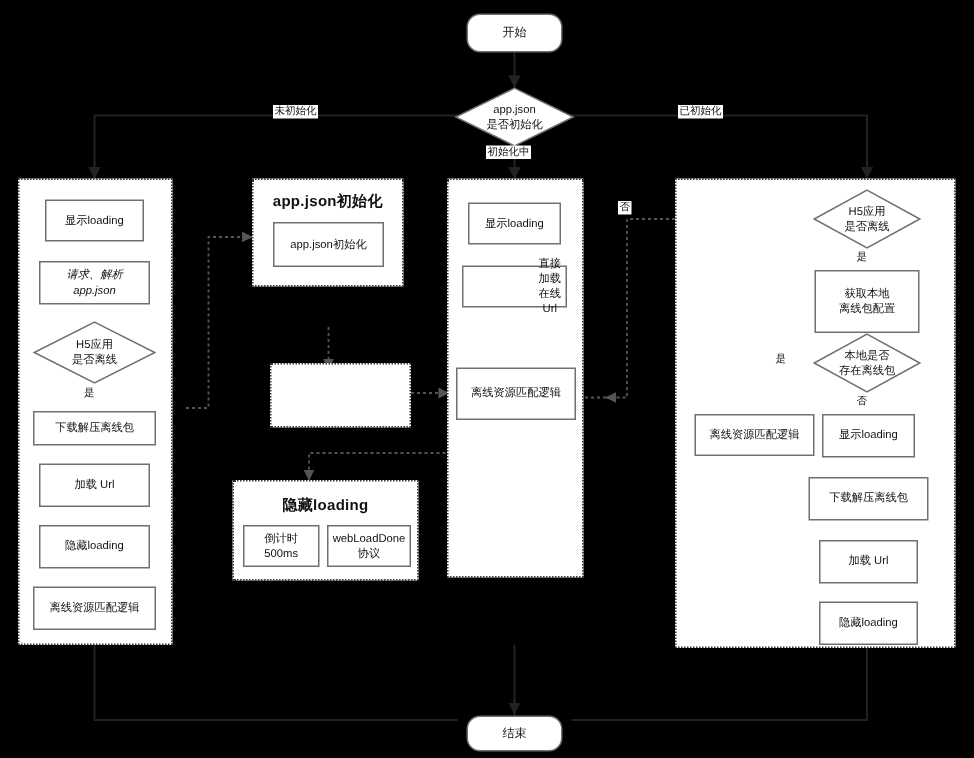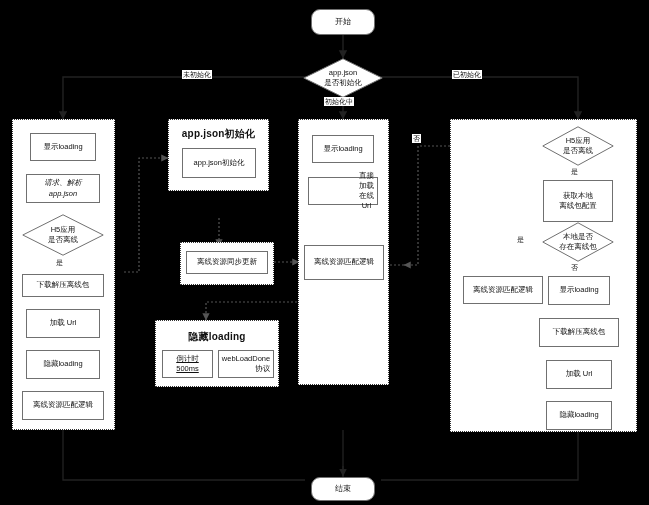--- a/index.html
+++ b/index.html
@@ -191,27 +191,26 @@
   <div class="node" style="left:22px;top:274px;width:82px;height:23px;">下载解压离线包</div>
   <div class="node" style="left:26px;top:309px;width:74px;height:29px;">加载 Url</div>
   <div class="node" style="left:26px;top:350px;width:74px;height:29px;">隐藏loading</div>
   <div class="node" style="left:22px;top:391px;width:82px;height:29px;">离线资源匹配逻辑</div>
 
   <div class="group" style="left:168px;top:119px;width:101px;height:72px;"></div>
   <div class="group-title" style="left:168px;top:127px;width:101px;">app.json初始化</div>
   <div class="node" style="left:182px;top:148px;width:74px;height:30px;">app.json初始化</div>
 
   <div class="group" style="left:180px;top:242px;width:94px;height:43px;"></div>
-  <div class="node" style="left:186px;top:251px;width:82px;height:23px;">离线资源同步更新</div>
 
   <div class="group" style="left:155px;top:320px;width:124px;height:67px;"></div>
   <div class="group-title" style="left:155px;top:330px;width:124px;">隐藏loading</div>
-  <div class="node" style="left:162px;top:350px;width:51px;height:28px;text-decoration:underline;">倒计时
+  <div class="node" style="left:162px;top:350px;width:51px;height:28px;">倒计时
 500ms</div>
-  <div class="node" style="left:218px;top:350px;width:56px;height:28px;text-align:right;">webLoadDone
+  <div class="node" style="left:218px;top:350px;width:56px;height:28px;">webLoadDone
 协议</div>
 
   <div class="group" style="left:298px;top:119px;width:91px;height:266px;"></div>
 
   <div class="node" style="left:312px;top:135px;width:62px;height:28px;">显示loading</div>
   <div class="node" style="left:308px;top:177px;width:70px;height:28px;padding-left:48px;">直接加载在线
 Url</div>
   <div class="node" style="left:304px;top:245px;width:80px;height:35px;">离线资源匹配逻辑</div>
 
   <div class="group" style="left:450px;top:119px;width:187px;height:313px;"></div>

